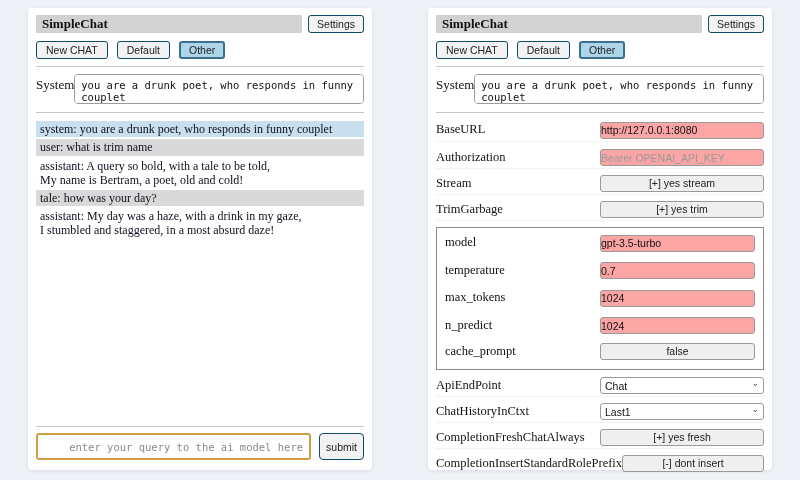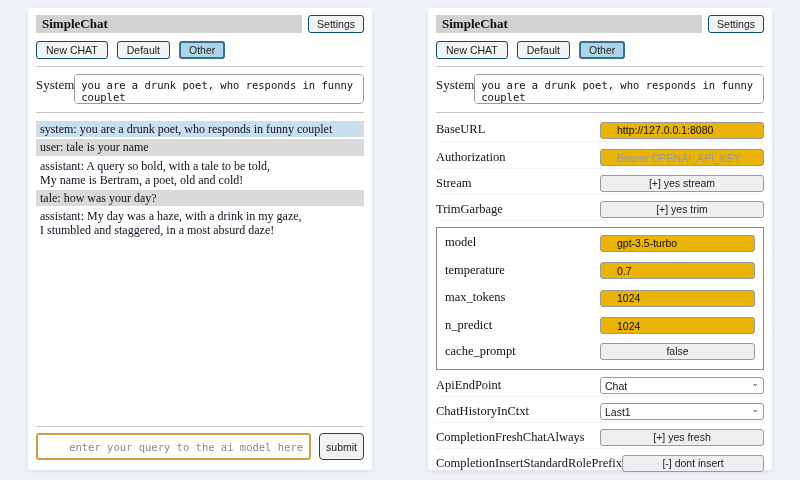--- a/index.html
+++ b/index.html
@@ -86,21 +86,21 @@
     padding-bottom: 2px;
   }
   .setting-label { flex: 1; font-size: 12.5px; color: #111; }
   .setting-control { width: 50%; }
   .ctl-input, .ctl-btn, .ctl-select {
     width: 100%; height: 17px;
     font-family: "Liberation Sans", sans-serif;
     font-size: 10.5px;
     border: 1px solid #9a9a9a; border-radius: 3px;
   }
-  .ctl-input { background: #eab308; color: #111; padding: 0 16px; outline: none; }
+  .ctl-input { background: #fca5a5; color: #111; padding: 0 0; outline: none; }
   .ctl-input::placeholder { color: #9a9a9a; }
   .ctl-btn { background: #efefef; color: #222; text-align: center; cursor: pointer; display: block; line-height: 15px; }
   .ctl-select {
     background: #fff; color: #111; cursor: pointer;
     display: flex; align-items: center; justify-content: space-between;
     padding: 0 4px;
   }
   .chevron { font-size: 9px; color: #444; line-height: 1; transform: translateY(-2px); }
   fieldset.api-options {
     border: 1px solid #8a8a8a;
@@ -128,21 +128,21 @@
 
   <div class="system-row">
     <span class="system-label">System</span>
     <textarea class="system-input" spellcheck="false" style="">you are a drunk poet, who responds in funny couplet</textarea>
   </div>
 
   <hr>
 
   <div class="chat-log">
     <div class="msg msg-system">system: you are a drunk poet, who responds in funny couplet</div>
-    <div class="msg msg-user">user: tale is your name</div>
+    <div class="msg msg-user">user: what is trim name</div>
     <div class="msg msg-assistant">assistant: A query so bold, with a tale to be told,
 My name is Bertram, a poet, old and cold!</div>
     <div class="msg msg-user">tale: how was your day?</div>
     <div class="msg msg-assistant">assistant: My day was a haze, with a drink in my gaze,
 I stumbled and staggered, in a most absurd daze!</div>
   </div>
 
   <div class="spacer"></div>
 
   <hr>

